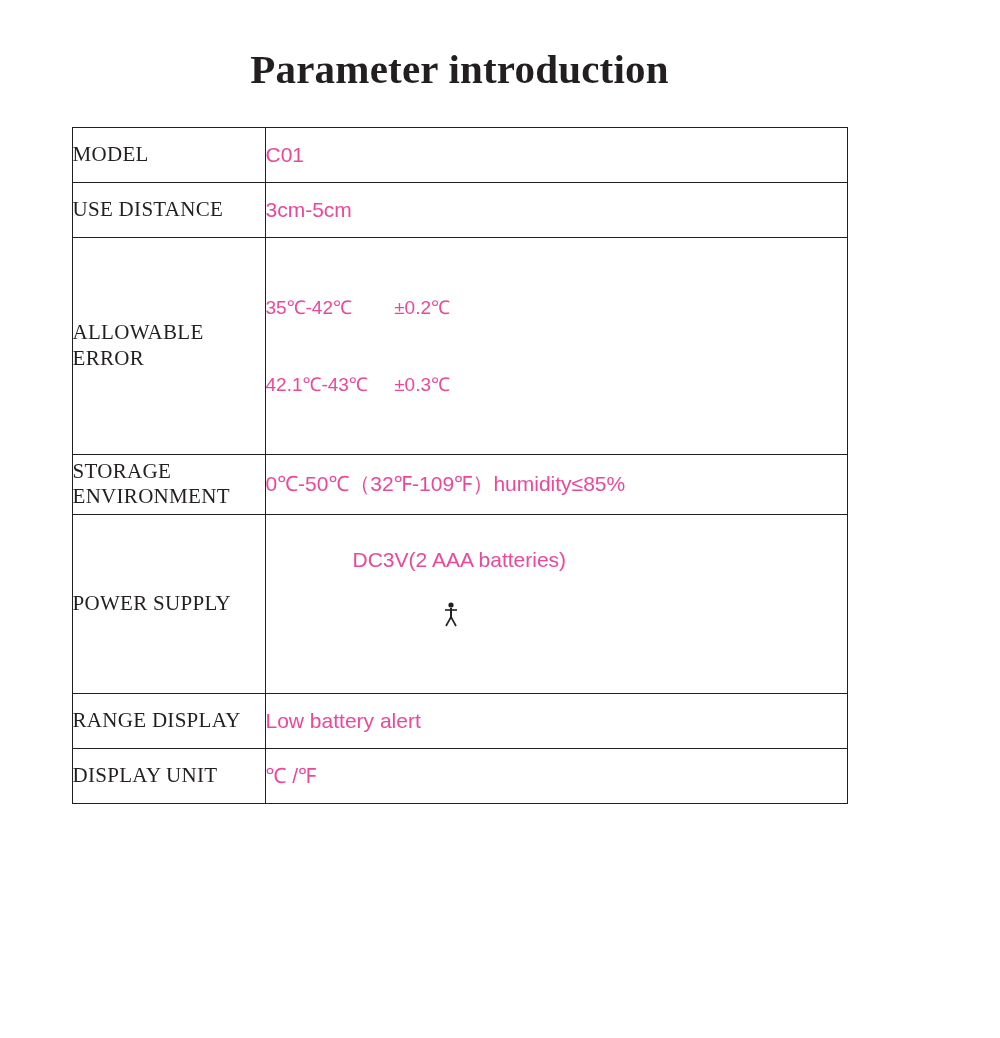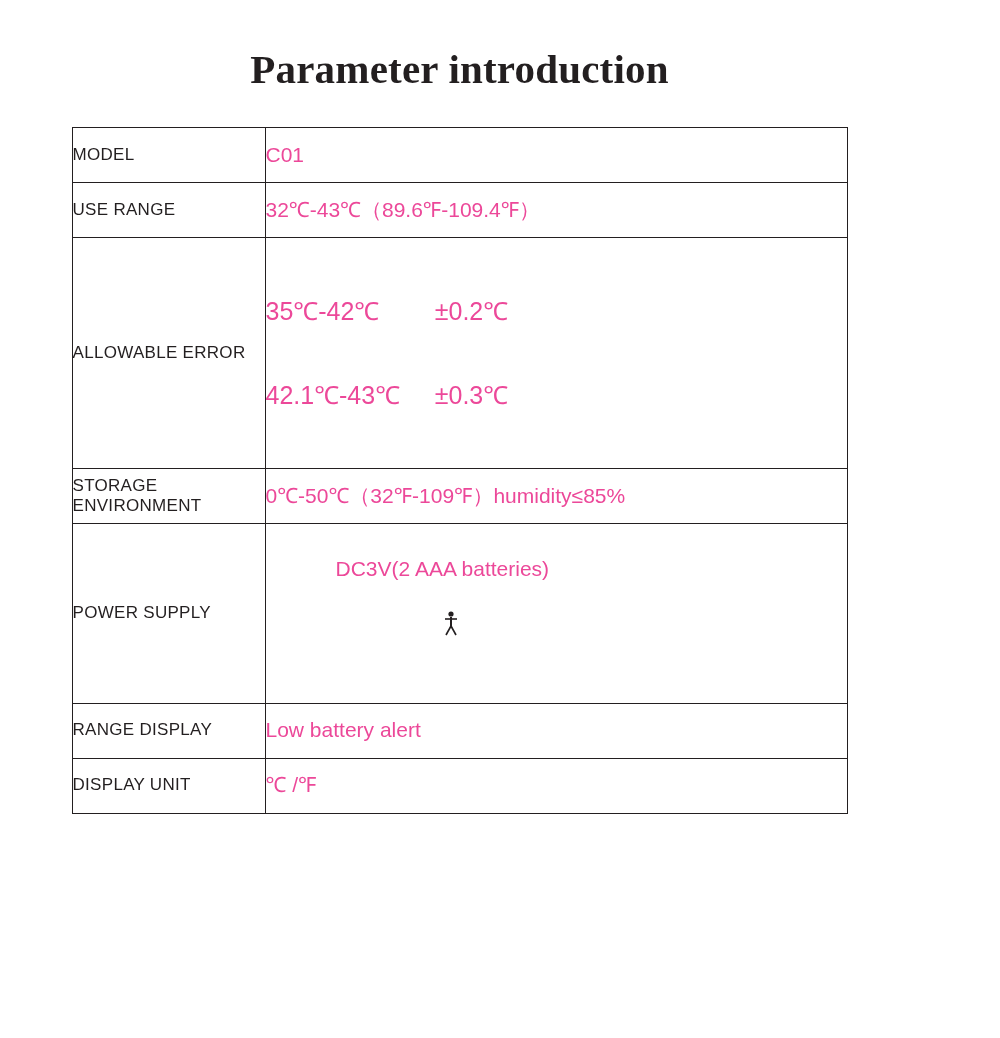--- a/index.html
+++ b/index.html
@@ -45,41 +45,42 @@
     height: 55px;
   }
   table.params td {
     border: 1px solid #231f20;
     vertical-align: middle;
     padding: 4px 0;
   }
   td.label {
     width: 192px;
     padding-left: 16px;
-    font-family: Liberation Sans, sans-serif;
-    font-size: 17px;
+    font-family: Liberation Serif, serif;
+    font-size: 21px;
     line-height: 1.22;
     letter-spacing: 0.3px;
     color: #231f20;
   }
   td.value {
     padding-left: 26px;
     font-family: "Liberation Sans", sans-serif;
     font-size: 21px;
     line-height: 1.28;
     color: #ec4899;
     white-space: pre-wrap;
   }
   .val-inner {
     display: block;
+    margin-left: 17px;
   }
   .err-line {
     display: block;
     white-space: pre;
-    font-size: 25px;
+    font-size: 19px;
     line-height: 1.22;
   }
   .power-row .val-inner {
     display: inline-block;
     vertical-align: middle;
   }
   .person-icon {
     display: inline-block;
     vertical-align: middle;
     margin-left: 26px;
@@ -93,22 +94,22 @@
   <h1 class="title">Parameter introduction</h1>
 
   <div class="table-wrap">
     <table class="params">
       <tbody>
         <tr>
           <td class="label">MODEL</td>
           <td class="value">C01</td>
         </tr>
         <tr>
-          <td class="label">USE RANGE</td>
-          <td class="value">32℃-43℃（89.6℉-109.4℉）</td>
+          <td class="label">USE DISTANCE</td>
+          <td class="value">3cm-5cm</td>
         </tr>
         <tr>
           <td class="label">ALLOWABLE ERROR</td>
           <td class="value">
             <span class="err-line">35℃-42℃        ±0.2℃</span>
             <span class="err-line">42.1℃-43℃     ±0.3℃</span>
           </td>
         </tr>
         <tr>
           <td class="label">STORAGE ENVIRONMENT</td>

